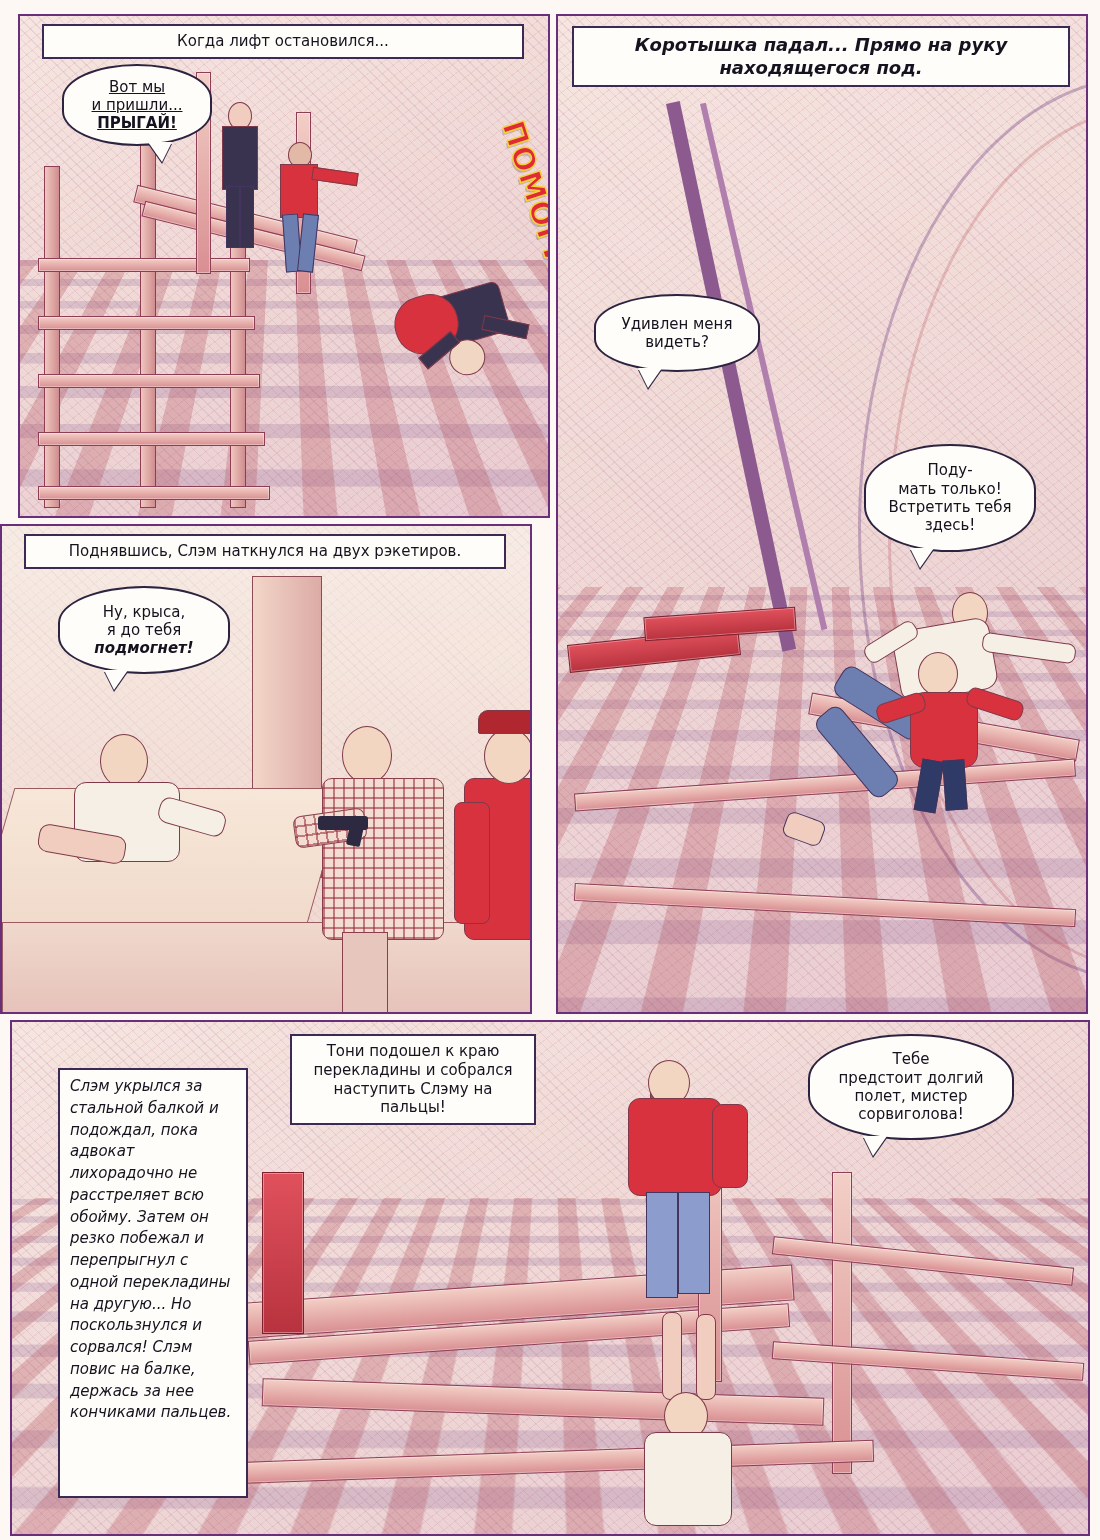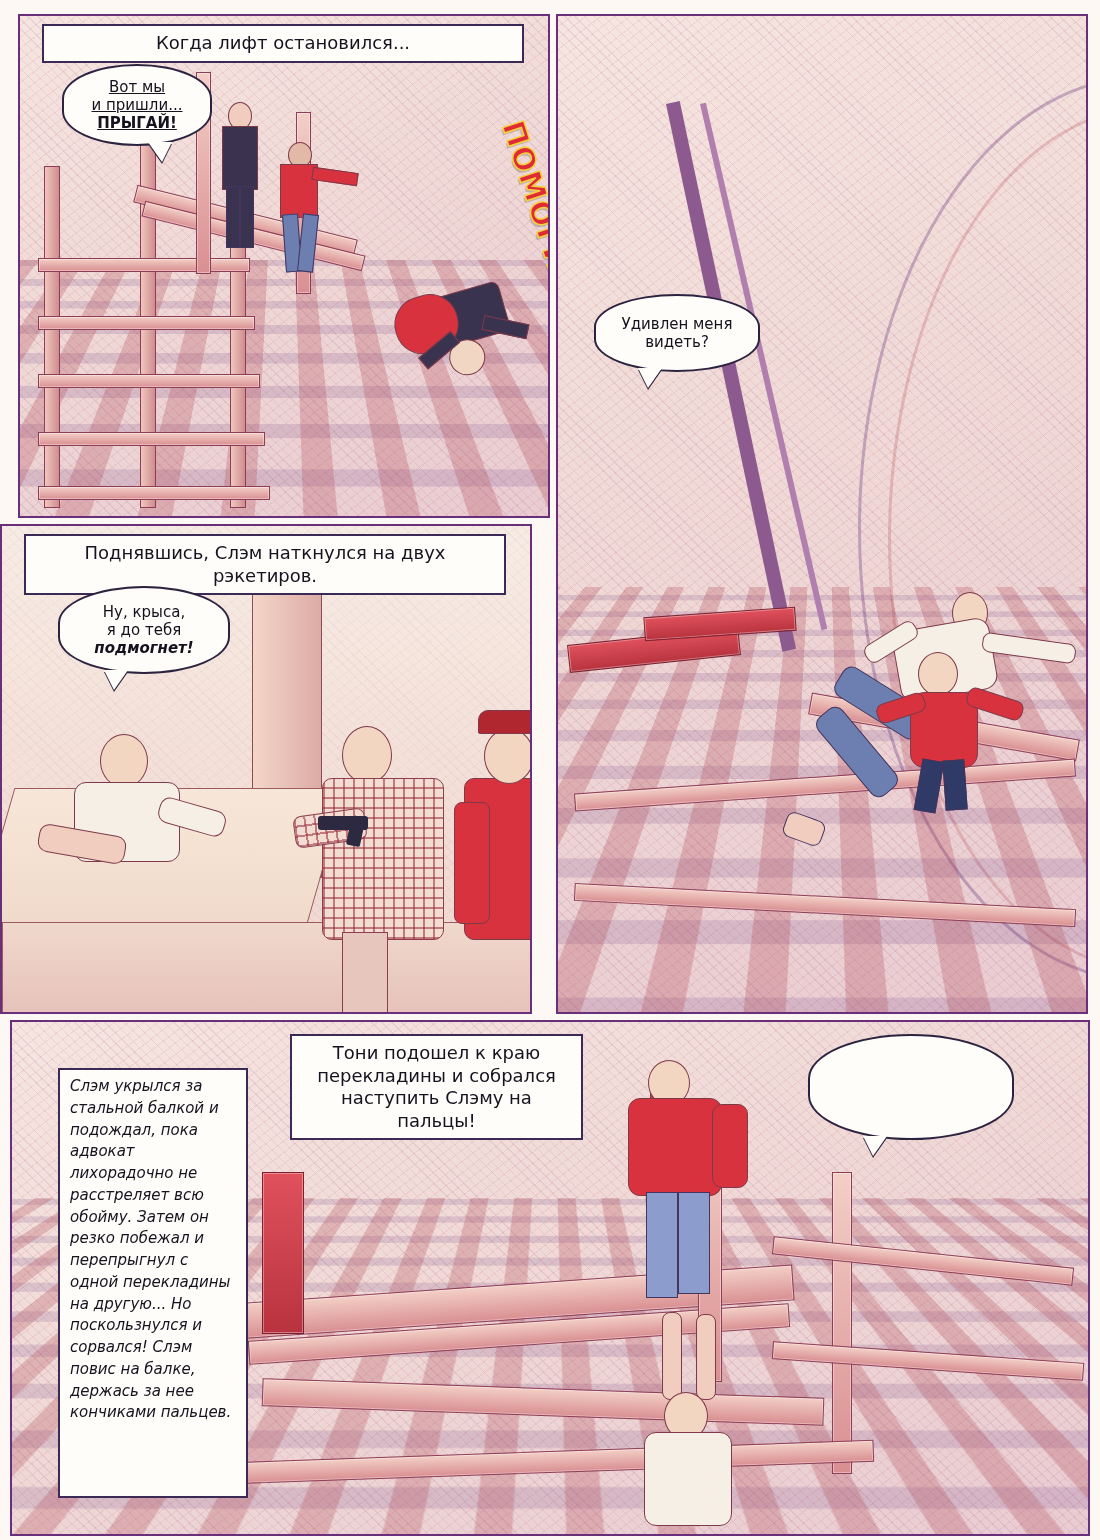--- a/index.html
+++ b/index.html
@@ -80,21 +80,21 @@
     background: linear-gradient(90deg, #f0c7bd, #cf8c8f);
     border: 1.5px solid #8e3d57;
   }
 
   
   .caption {
     position: absolute;
     background: #fffdf9;
     border: 2px solid #3b2a55;
     padding: 6px 10px;
-    font-size: 18px;
+    font-size: 15px;
     line-height: 1.25;
     color: #16121f;
     text-align: center;
     box-sizing: border-box;
   }
   .caption.italic { font-style: italic; font-weight: bold; font-size: 18px; }
   .caption.left { text-align: left; }
 
   
   .balloon {
@@ -302,29 +302,39 @@
       <div class="fig" style="left:346px; top:626px; width:160px; height:170px;">
         <div class="head" style="left:14px; top:10px; width:38px; height:42px; background:#f3d6c1;"></div>
         <div class="torso red" style="left:6px; top:50px; width:66px; height:74px; border-radius:14px;"></div>
         <div class="arm red" style="left:-28px; top:56px; width:48px; height:18px; transform:rotate(-18deg); border-radius:8px;"></div>
         <div class="arm red" style="left:62px; top:52px; width:56px; height:18px; transform:rotate(18deg); border-radius:8px;"></div>
         <div class="leg" style="left:14px; top:118px; width:20px; height:50px; background:#2f3a66; transform:rotate(10deg);"></div>
         <div class="leg" style="left:40px; top:118px; width:20px; height:48px; background:#2f3a66; transform:rotate(-4deg);"></div>
       </div>
     </div>
 
+    <div class="caption italic" style="left:14px; top:10px; width:498px;">Коротышка падал... Прямо на руку находящегося под.</div>
 
     <div class="balloon" style="left:36px; top:278px; width:166px; height:78px;">
       <div>
         <span>Удивлен меня</span><br>
         <span>видеть?</span>
       </div>
       <div class="tail tail-dl"></div>
     </div>
 
+    <div class="balloon" style="left:306px; top:428px; width:172px; height:108px;">
+      <div>
+        <span>Поду-</span><br>
+        <span>мать только!</span><br>
+        <span>Встретить тебя</span><br>
+        <span>здесь!</span>
+      </div>
+      <div class="tail tail-dl"></div>
+    </div>
   </div>
 
   <div class="panel" style="left:0; top:524px; width:528px; height:486px;">
     <div class="art">
       <div class="sky" style="background:linear-gradient(180deg,#f7ece4 0%, #f2ded6 60%, #eed6cf 100%);"></div>
       <div class="hatch" style="opacity:.5;"></div>
 
       <div class="column" style="left:250px; top:50px; width:68px; height:300px;"></div>
       <div class="table-top" style="left:-20px; top:262px; width:330px; height:224px; transform:skewX(-16deg);"></div>
       <div class="table-top" style="left:0px; top:396px; width:528px; height:90px; background:linear-gradient(180deg,#f0d8cc,#e6c2bb);"></div>
@@ -394,20 +404,26 @@
       <div class="fig" style="left:604px; top:298px; width:140px; height:220px;">
         <div class="arm" style="left:46px; top:-8px; width:18px; height:86px; background:#f0cdbe; border:1.5px solid #7d3a4a; border-radius:8px;"></div>
         <div class="arm" style="left:80px; top:-6px; width:18px; height:84px; background:#f0cdbe; border:1.5px solid #7d3a4a; border-radius:8px;"></div>
         <div class="head" style="left:48px; top:72px; width:42px; height:46px; background:#f3d6c1;"></div>
         <div class="torso white" style="left:28px; top:112px; width:86px; height:92px; border-radius:12px; background:#f6efe6;"></div>
       </div>
     </div>
 
     <div class="caption left" style="left:46px; top:46px; width:190px; height:430px; font-style:italic; line-height:1.45; font-size:15px;">Слэм укрылся за стальной балкой и подождал, пока адвокат лихорадочно не расстреляет всю обойму. Затем он резко побежал и перепрыгнул с одной перекладины на другую... Но поскользнулся и сорвался! Слэм повис на балке, держась за нее кончиками пальцев.</div>
 
-    <div class="caption" style="left:278px; top:12px; width:293px;">Тони подошел к краю перекладины и собрался наступить Слэму на пальцы!</div>
+    <div class="caption" style="left:278px; top:12px; width:246px;">Тони подошел к краю перекладины и собрался наступить Слэму на пальцы!</div>
 
     <div class="balloon" style="left:796px; top:12px; width:206px; height:106px;">
+      <div>
+        <span>Тебе</span><br>
+        <span>предстоит долгий</span><br>
+        <span>полет, мистер</span><br>
+        <span>сорвиголова!</span>
+      </div>
       <div class="tail tail-dl"></div>
     </div>
   </div>
 
 </div>
 
 </body></html>

